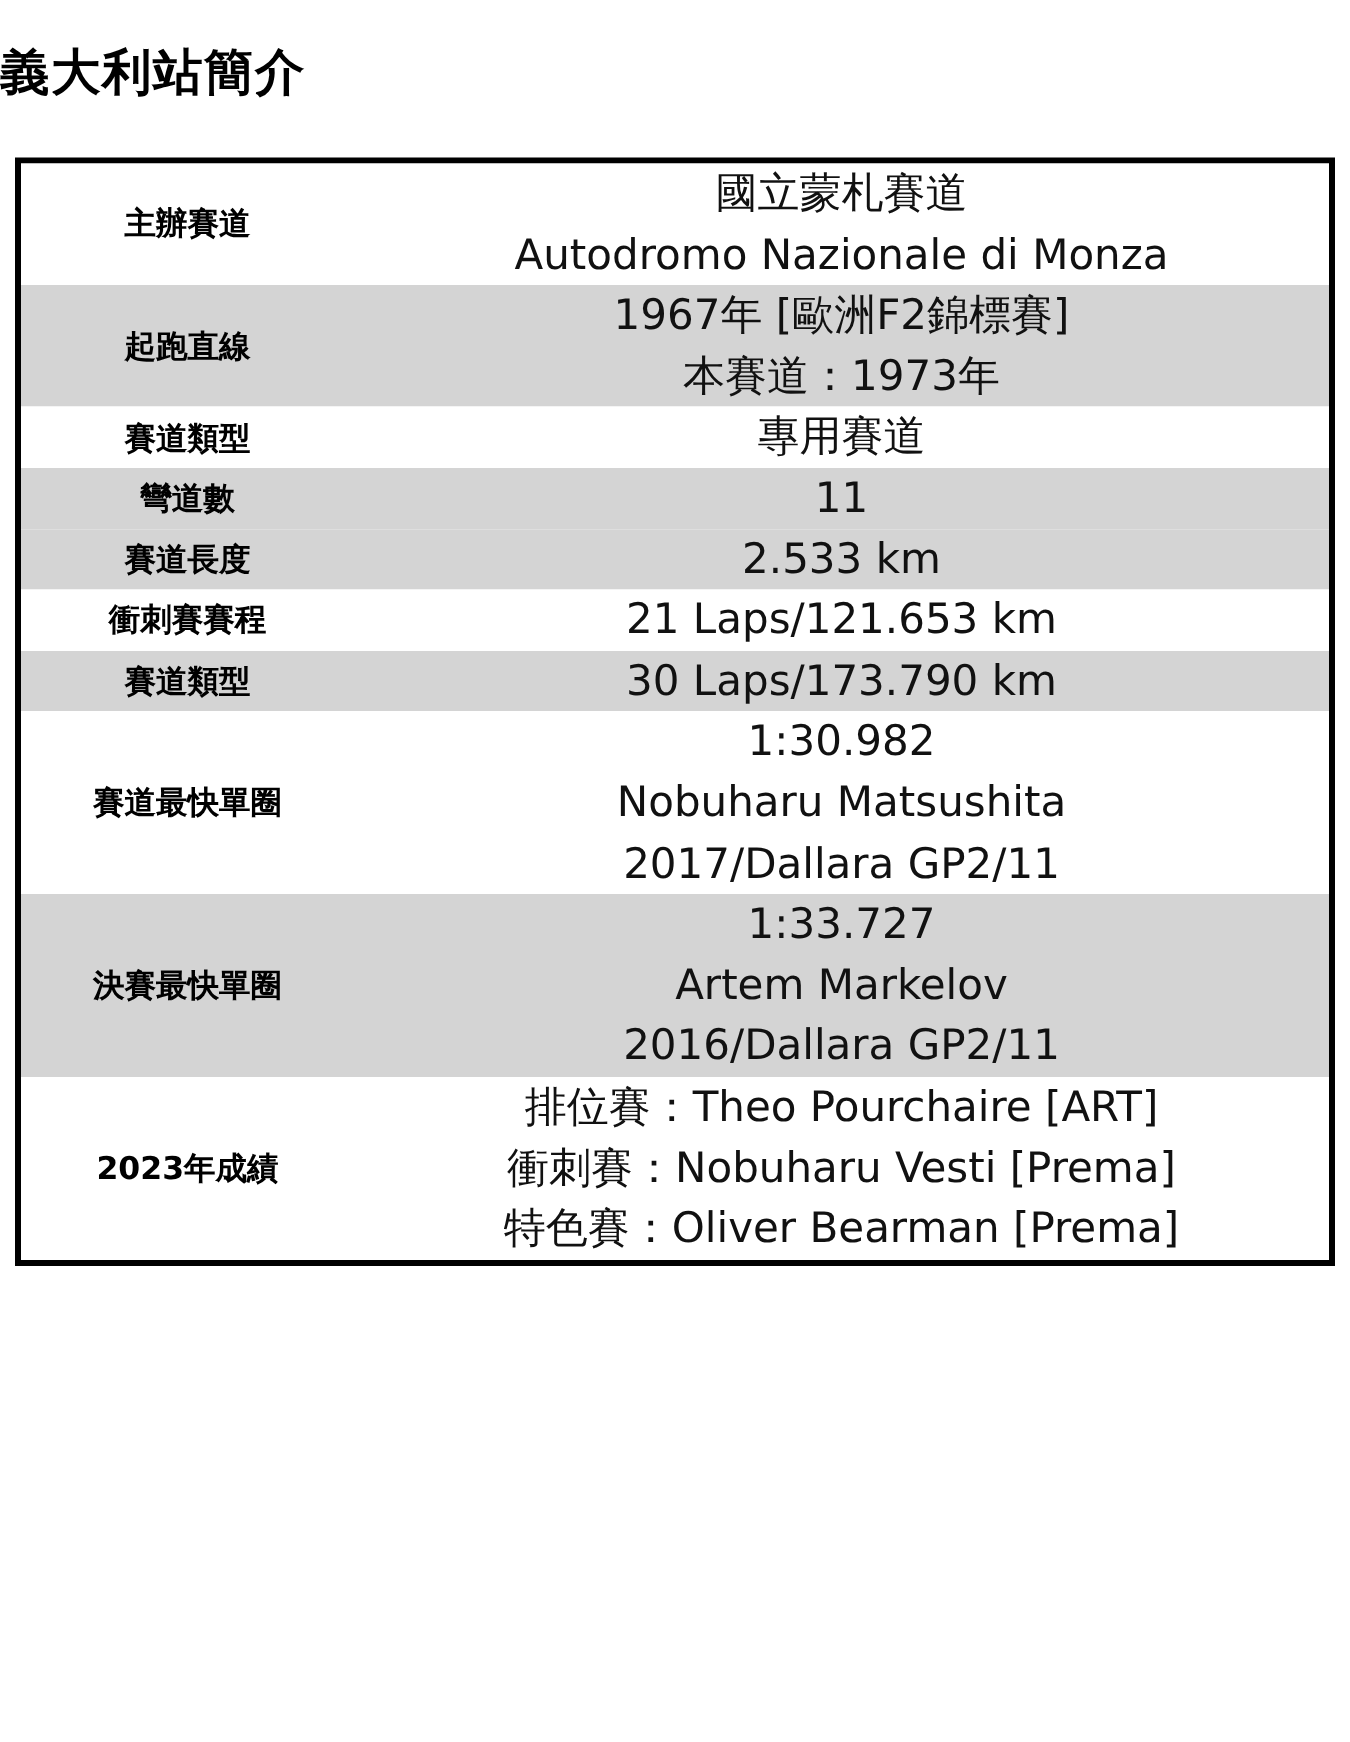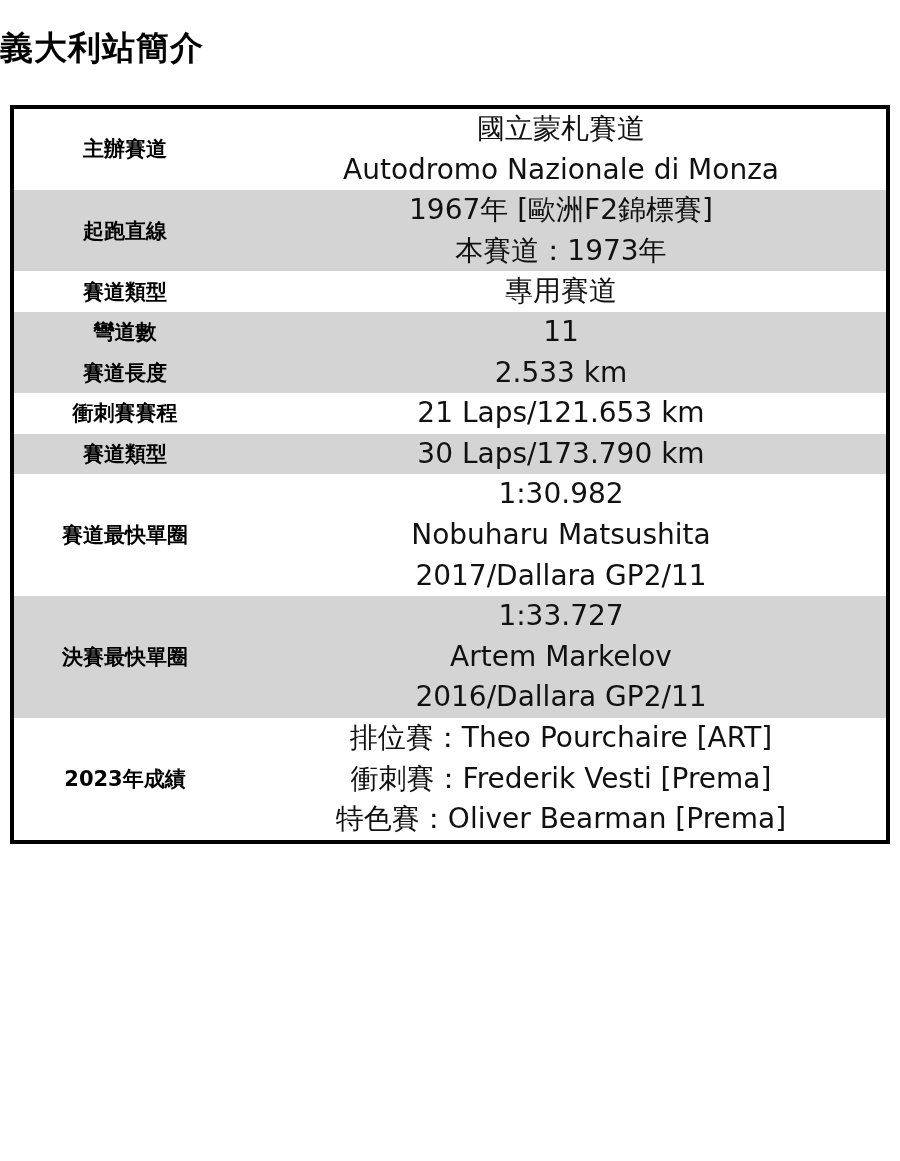--- a/index.html
+++ b/index.html
@@ -144,21 +144,21 @@
             <td class="value">
               <span class="ln">1:33.727</span>
               <span class="ln">Artem Markelov</span>
               <span class="ln">2016/Dallara GP2/11</span>
             </td>
           </tr>
           <tr class="row-plain">
             <td class="label">2023年成績</td>
             <td class="value">
               <span class="ln"><span class="b">排位賽：</span><span>Theo Pourchaire [ART]</span></span>
-              <span class="ln"><span class="b">衝刺賽：</span><span>Frederik Vesti [Prema]</span></span>
+              <span class="ln"><span class="b">衝刺賽：</span><span>Nobuharu Vesti [Prema]</span></span>
               <span class="ln"><span class="b">特色賽：</span><span>Oliver Bearman [Prema]</span></span>
             </td>
           </tr>
         </tbody>
     </table>
   </div>
 
 </div>
 
 </body></html>

